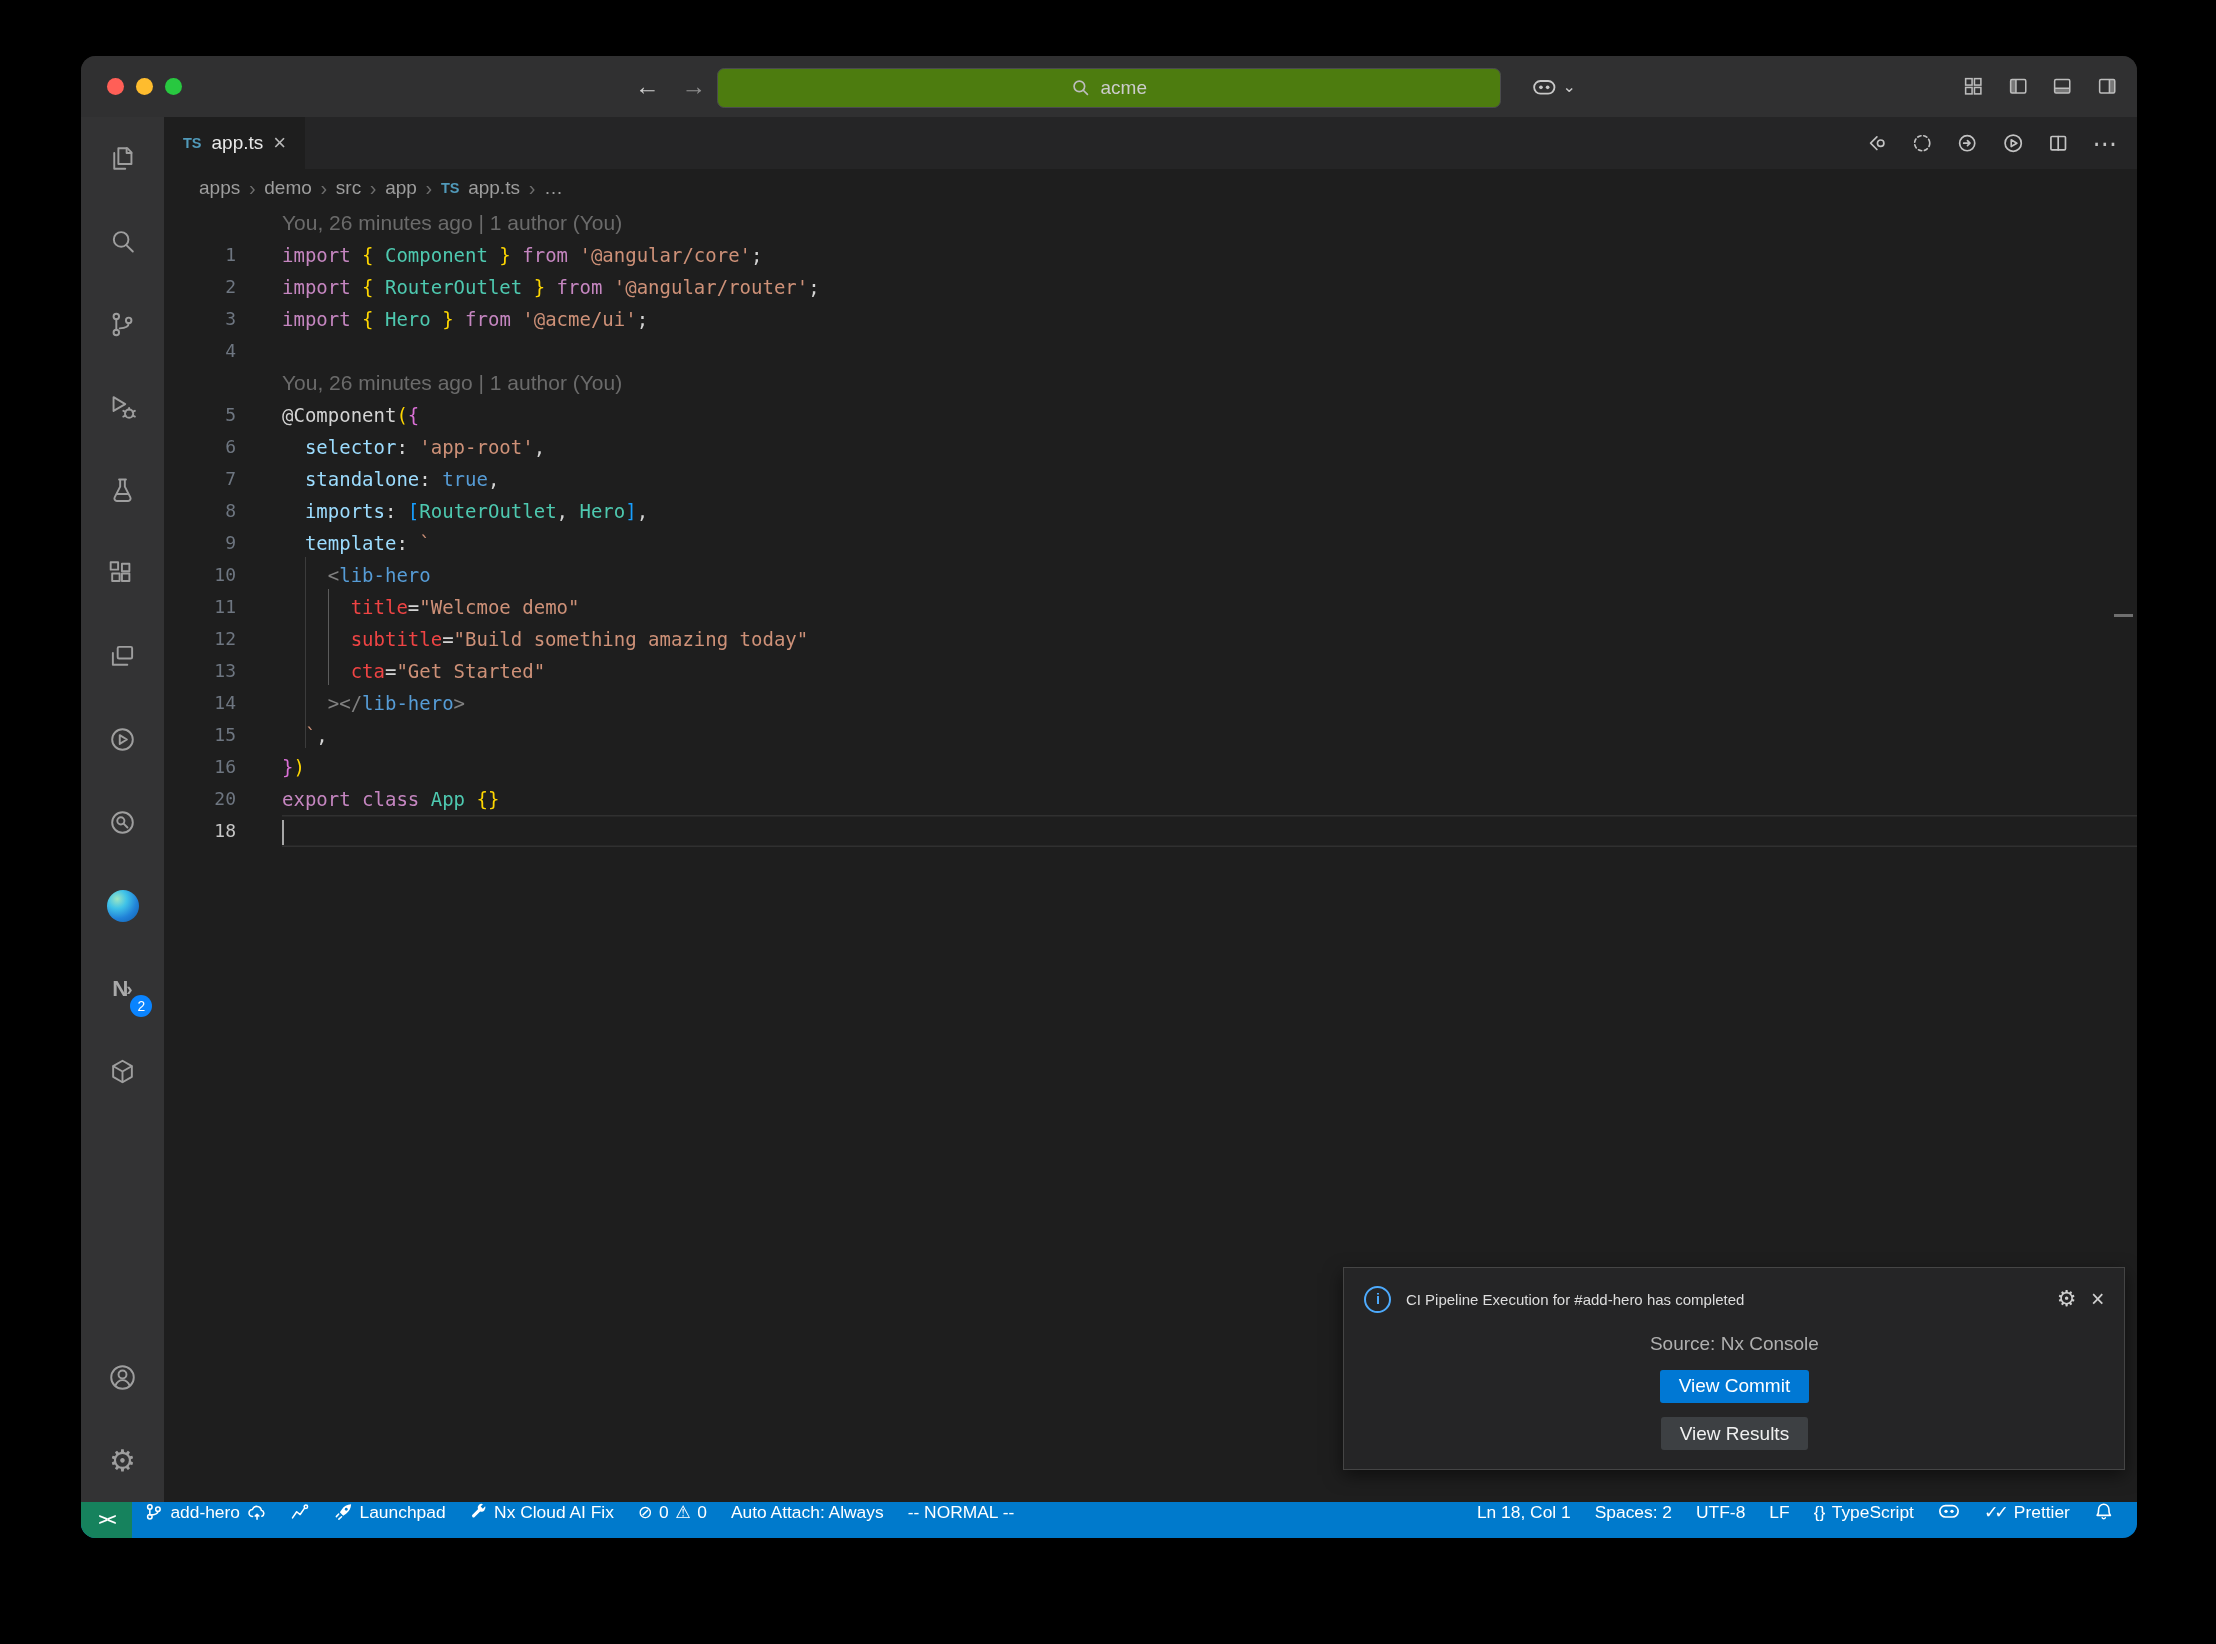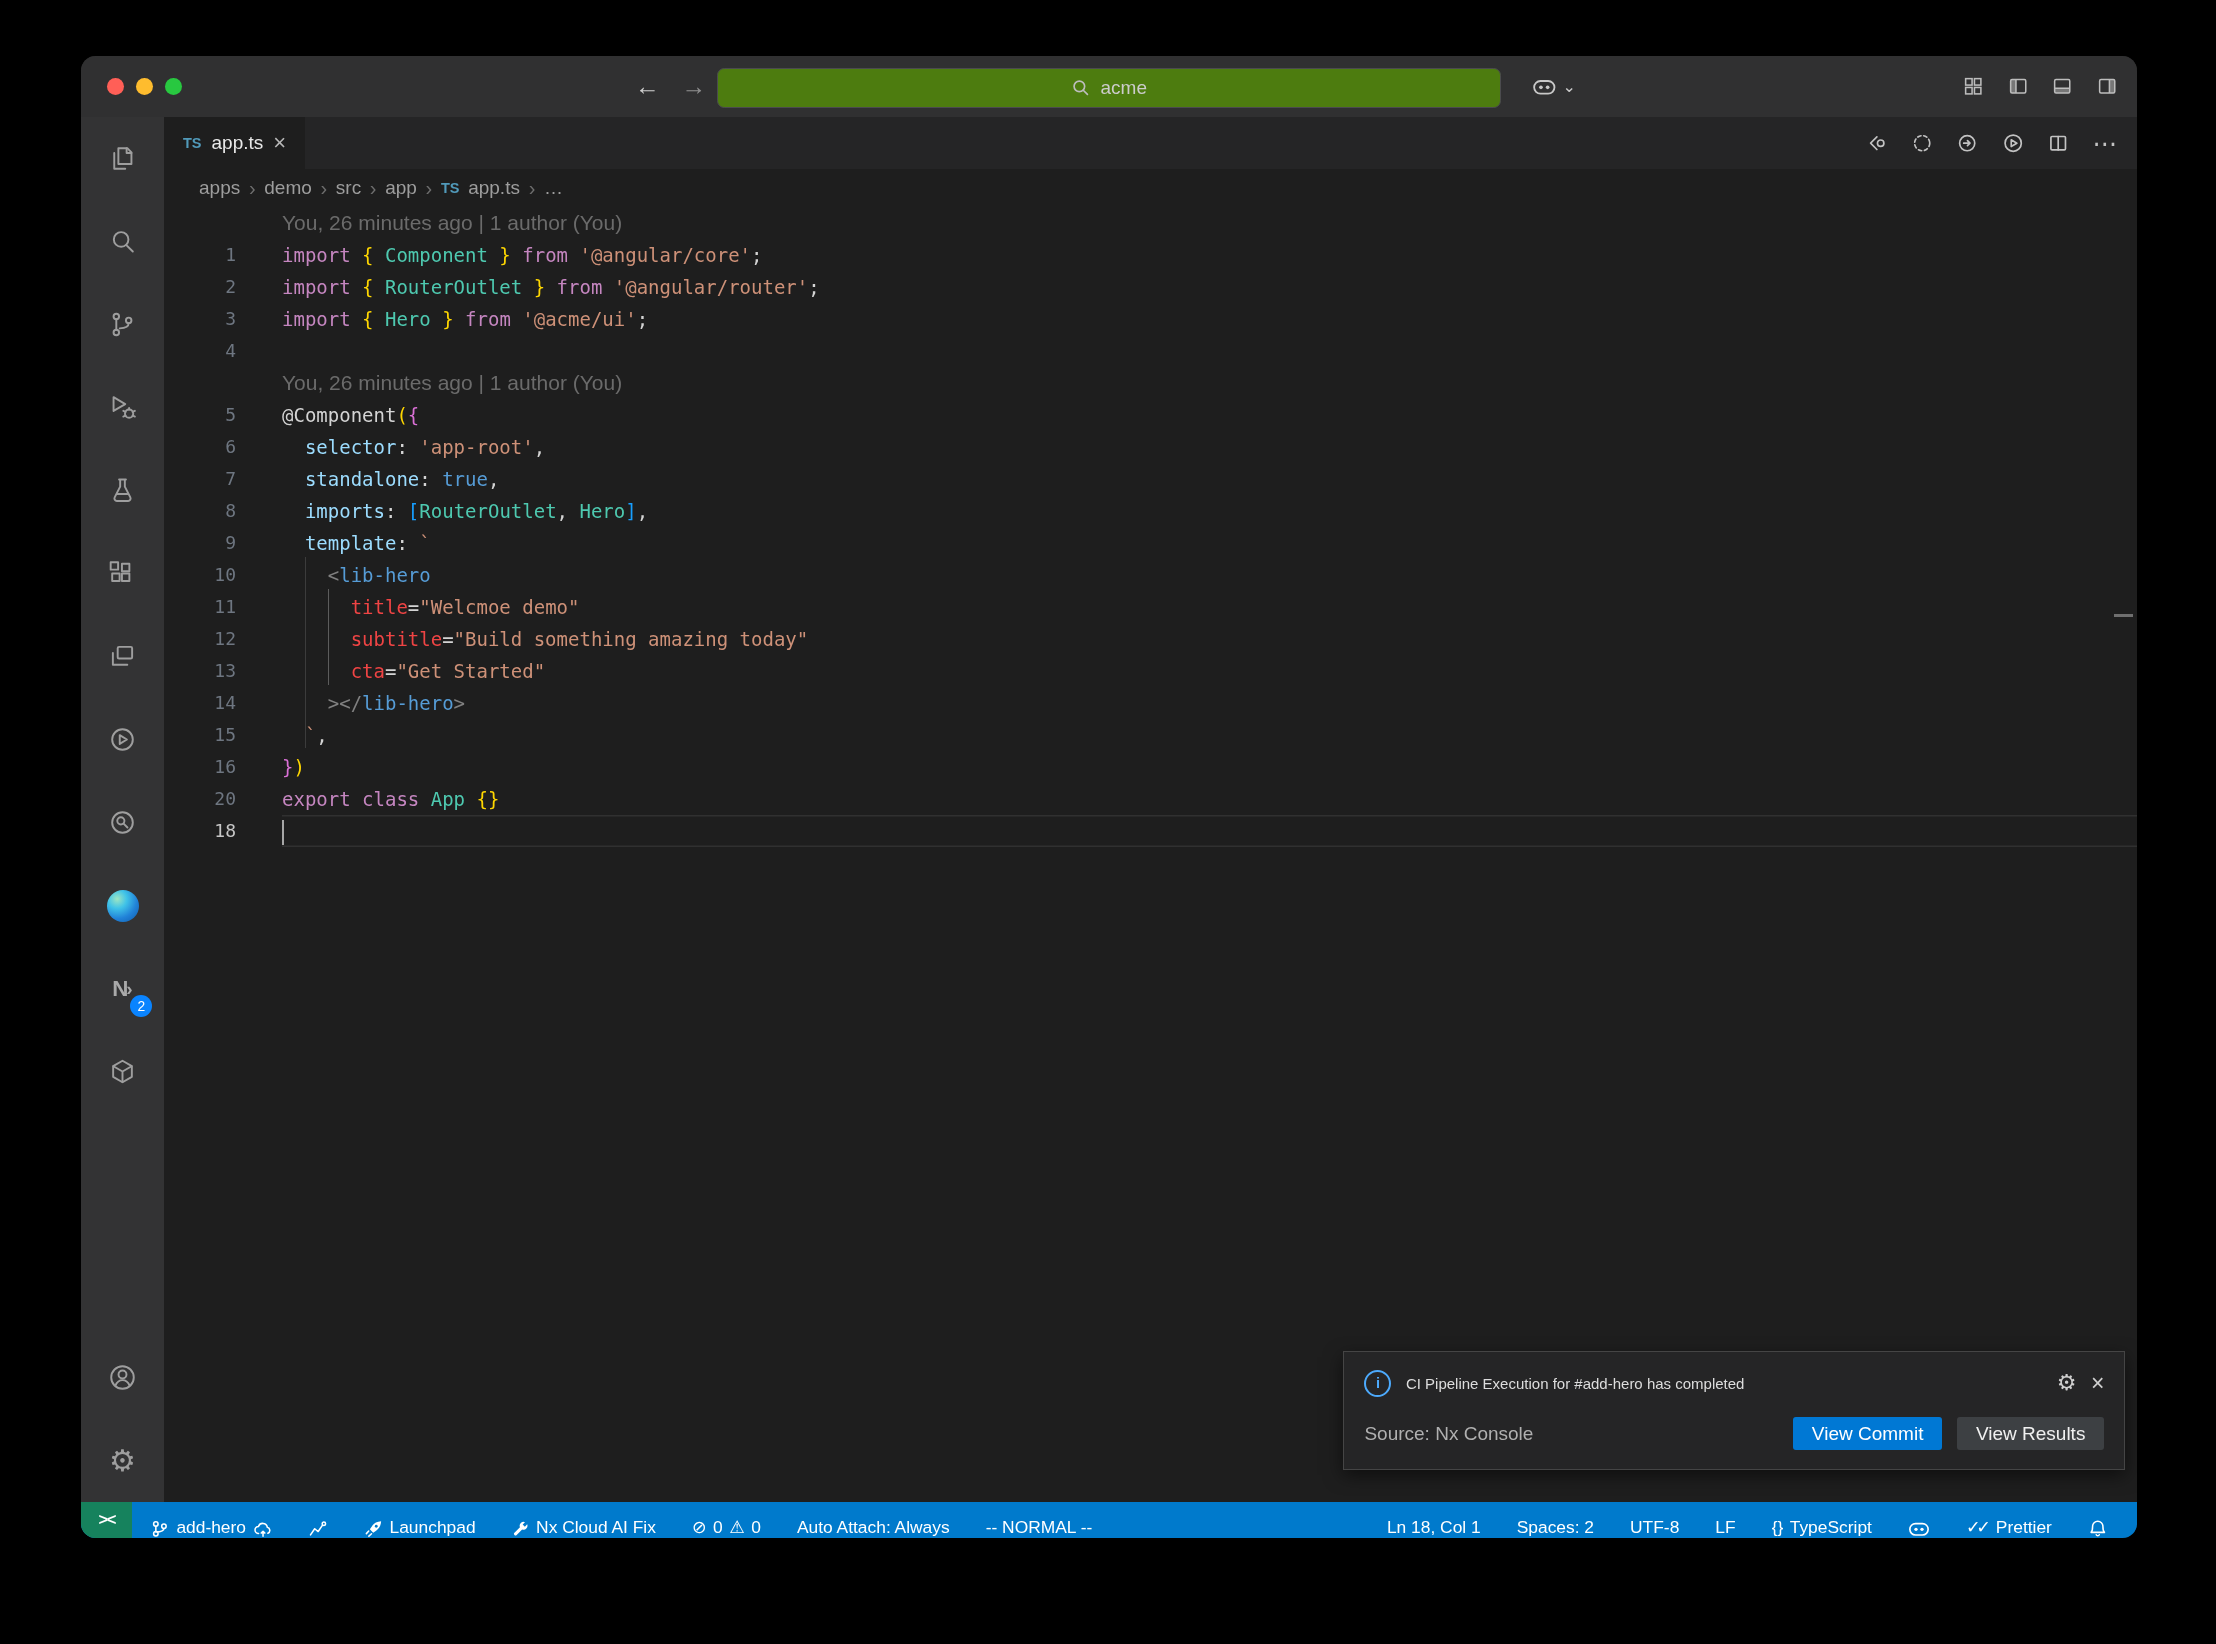--- a/index.html
+++ b/index.html
@@ -59,31 +59,31 @@
   .tk-bool{color:#569CD6}.tk-pun{color:#D4D4D4}.tk-b1{color:#FFD700}.tk-b2{color:#DA70D6}.tk-b3{color:#179FFF}
   .tk-tag{color:#569CD6}.tk-tagp{color:#808080}.tk-attr{color:#ef4444}.tk-dec{color:#D4D4D4}
 
   
   .toast{position:absolute;right:11.6px;bottom:68px;width:780px;background:#252526;border:1.4px solid #454545;box-shadow:0 5.8px 17.4px rgba(0,0,0,.55);color:#cccccc;z-index:5;}
   .toast-head{display:flex;align-items:center;gap:14.5px;padding:17.4px 20px 13px;}
   .info-circle{flex:0 0 23px;width:23px;height:23px;border:2.2px solid #4daafc;border-radius:50%;color:#4daafc;display:flex;align-items:center;justify-content:center;font-size:14.5px;font-weight:700;}
   .toast-title{flex:1;font-size:15px;color:#dddddd;}
   .toast-gear{font-size:22px;color:#cfcfcf;}
   .toast-close{font-size:23px;color:#cfcfcf;line-height:1;}
-  .toast-foot{display:flex;align-items:center;gap:14.5px;padding:7.2px 20px 19px;}
+  .toast-foot{display:flex;align-items:center;gap:14.5px;padding:7.2px 20px 19px;flex-direction:column;}
   .toast-source{flex:1;font-size:19px;color:#b0b0b0;}
   .btn{height:33px;padding:0 19px;font-size:19px;display:flex;align-items:center;border-radius:2.9px;white-space:nowrap;}
   .btn-primary{background:#0078d4;color:#ffffff;}
   .btn-secondary{background:#3d4043;color:#f0f0f0;}
 
   
   .statusbar{flex:0 0 36px;background:#007acc;display:flex;align-items:stretch;color:#fff;font-size:17.4px;}
   .sb-left{display:flex;align-items:stretch;}
   .sb-right{margin-left:auto;display:flex;align-items:stretch;padding-right:11.6px;}
-  .sb-item{display:flex;align-items:flex-end;gap:6.5px;padding:0 18px;white-space:nowrap;}
+  .sb-item{display:flex;align-items:flex-start;gap:6.5px;padding:0 12px;white-space:nowrap;}
   .sb-item svg{stroke:#fff;fill:none;stroke-width:1.1;stroke-linecap:round;stroke-linejoin:round;}
   .sb-remote{background:#16825d;padding:0 17.4px;display:flex;align-items:center;}
   .remote-glyph{font-weight:700;font-size:16.6px;letter-spacing:-1.4px;}
   .sb-glyph{font-size:17.4px;}
   .checks-glyph{letter-spacing:-4.3px;margin-right:2.9px;}
 </style>
 </head>
 <body>
 
 <div class="stage">

